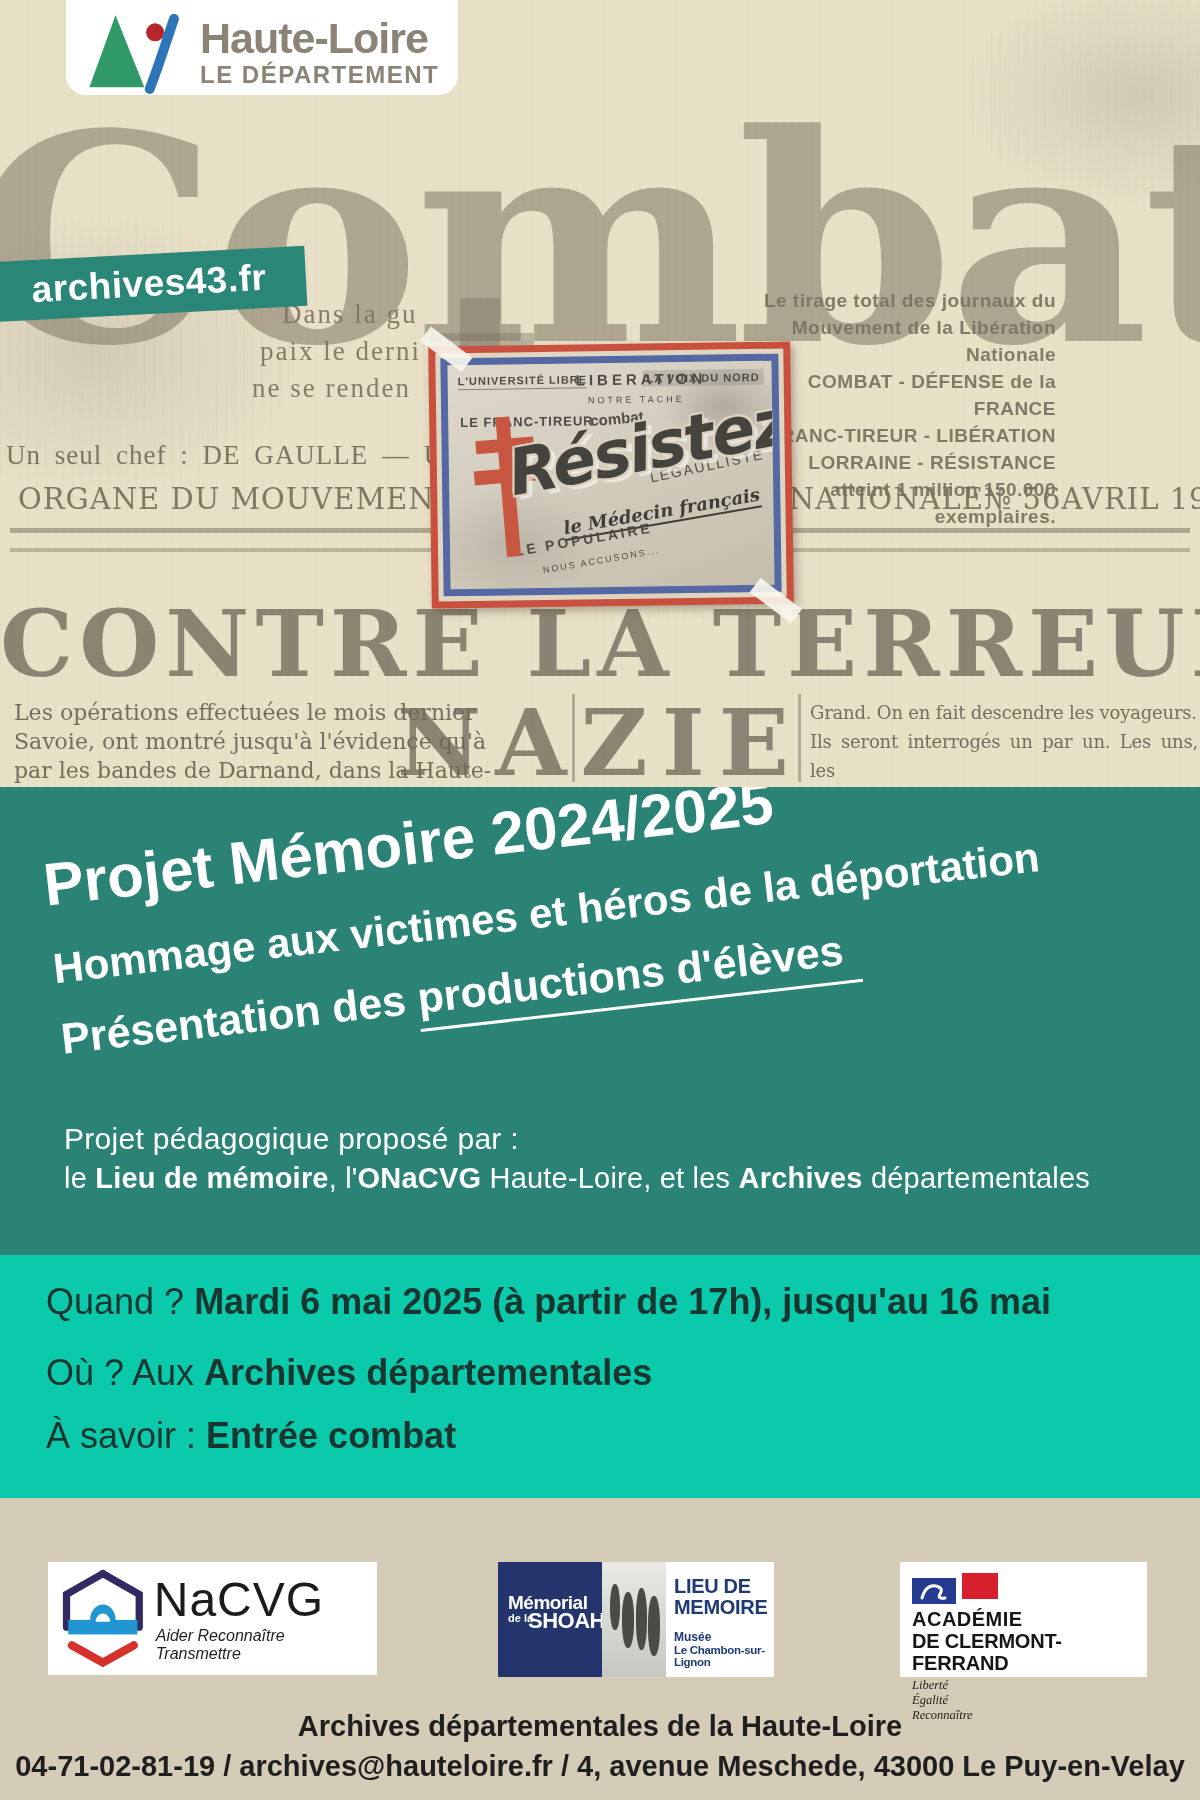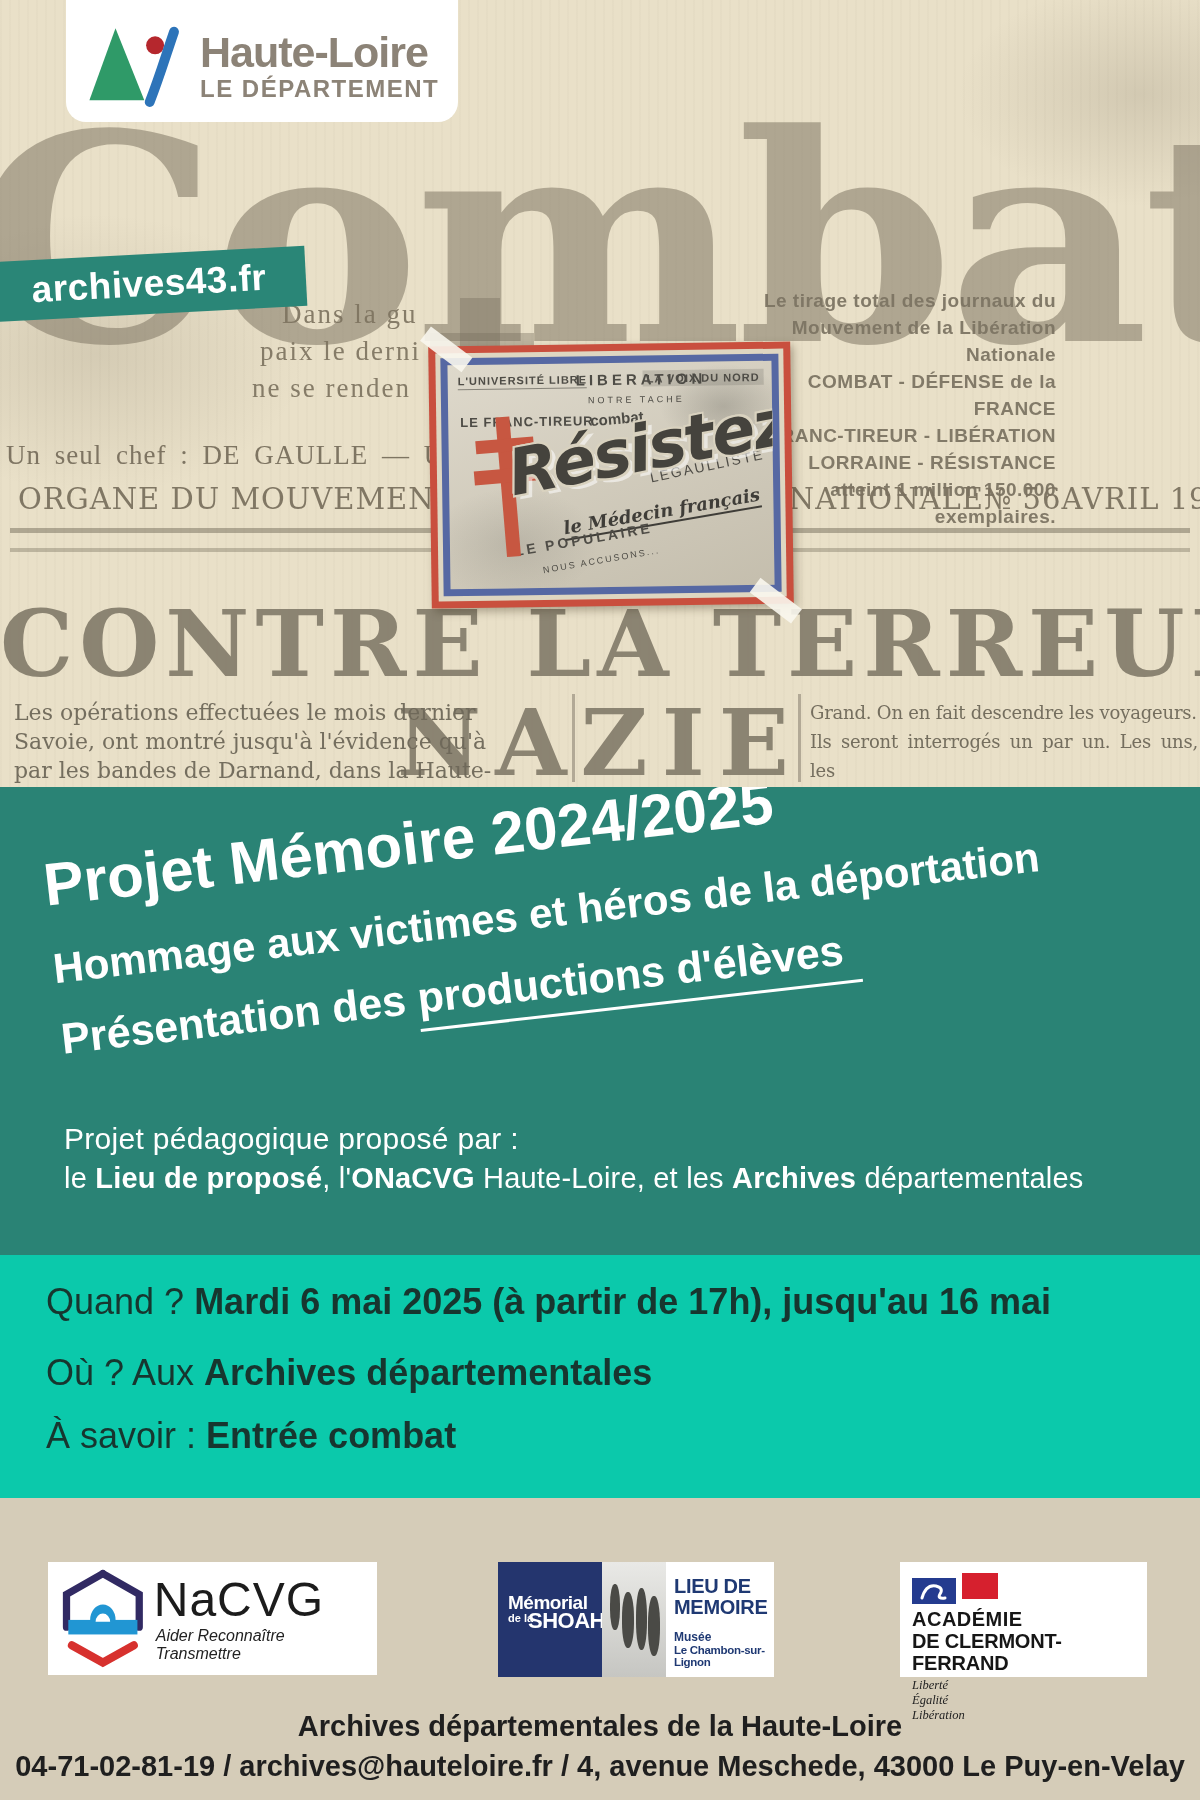--- a/index.html
+++ b/index.html
@@ -13,21 +13,21 @@
   .np::after{content:"";position:absolute;inset:0;pointer-events:none;
     background:
       radial-gradient(ellipse 300px 200px at 8% 45%, rgba(120,110,90,.18), transparent 70%),
       radial-gradient(ellipse 260px 160px at 95% 12%, rgba(120,110,90,.20), transparent 70%),
       repeating-linear-gradient(90deg, rgba(120,110,90,.03) 0 2px, transparent 2px 9px);}
   .np-masthead{
     position:absolute;left:-28px;top:96px;white-space:nowrap;
     font-family:"DejaVu Serif",serif;font-weight:700;font-size:288px;line-height:1;
     letter-spacing:-6px;color:rgba(128,119,101,.55);
     transform:scaleX(1.08);transform-origin:left top;z-index:1;}
-  .brand-card{position:absolute;left:66px;top:0;width:392px;height:122px;background:#fff;
+  .brand-card{position:absolute;left:66px;top:0;width:392px;height:95px;background:#fff;
     border-radius:0 0 20px 20px;z-index:30;display:flex;align-items:center;}
   .brand-icon{margin:10px 0 0 18px;flex:0 0 auto;}
   .brand-text{margin-left:8px;margin-top:10px;color:#8c8377;}
   .brand-name{font-size:43px;font-weight:700;line-height:44px;letter-spacing:-1px;}
   .brand-sub{font-size:24px;font-weight:700;letter-spacing:1.5px;margin-top:1px;}
   .site-banner{position:absolute;left:-8px;top:254px;width:314px;height:60px;background:#2a8677;
     transform:rotate(-3deg);z-index:5;display:flex;align-items:center;justify-content:center;
     color:#fff;font-size:37px;font-weight:700;letter-spacing:.5px;}
   .np-tagline{position:absolute;left:246px;top:296px;z-index:2;
     font-family:"Liberation Serif",serif;font-size:27px;line-height:37px;
@@ -243,21 +243,21 @@
   <section class="mid">
     <div class="headlines">
       <div class="h1">Projet Mémoire 2024/2025</div>
       <div class="h2">Hommage aux victimes et héros de la déportation</div>
       <div class="h3">
         <span>Présentation des </span><span class="ul">productions d'élèves</span>
       </div>
     </div>
     <div class="proposed">Projet pédagogique proposé par :</div>
     <div class="partners">
-      <span>le </span><b>Lieu de proposé</b><span>, l'</span><b>ONaCVG</b><span> Haute-Loire, et les </span><b>Archives</b><span> départementales</span>
+      <span>le </span><b>Lieu de mémoire</b><span>, l'</span><b>ONaCVG</b><span> Haute-Loire, et les </span><b>Archives</b><span> départementales</span>
     </div>
   </section>
 
   <section class="info">
     <div class="info-line il1">
       <span class="lbl">Quand ? </span><span class="val">Mardi 6 mai 2025 (à partir de 17h), jusqu'au 16 mai</span>
     </div>
     <div class="info-line il2">
       <span class="lbl">Où ? Aux </span><span class="val">Archives départementales</span>
     </div>
@@ -310,21 +310,21 @@
               <path d="M10 20 Q14 6 24 8 Q32 10 28 16 Q25 21 33 20" fill="none" stroke="#fff" stroke-width="3" stroke-linecap="round"></path>
             </svg>
         </div>
         <div class="acad-red"></div>
       </div>
       <div class="acad-l1">ACADÉMIE</div>
       <div class="acad-l2">DE CLERMONT-FERRAND</div>
       <div class="acad-motto">
         <div>Liberté</div>
         <div>Égalité</div>
-        <div>Libération</div>
+        <div>Reconnaître</div>
       </div>
     </div>
 
     <div class="foot-line fl1">Archives départementales de la Haute-Loire</div>
     <div class="foot-line fl2">04-71-02-81-19 / archives@hauteloire.fr / 4, avenue Meschede, 43000 Le Puy-en-Velay</div>
   </section>
 
 </div>
 
 </body></html>

